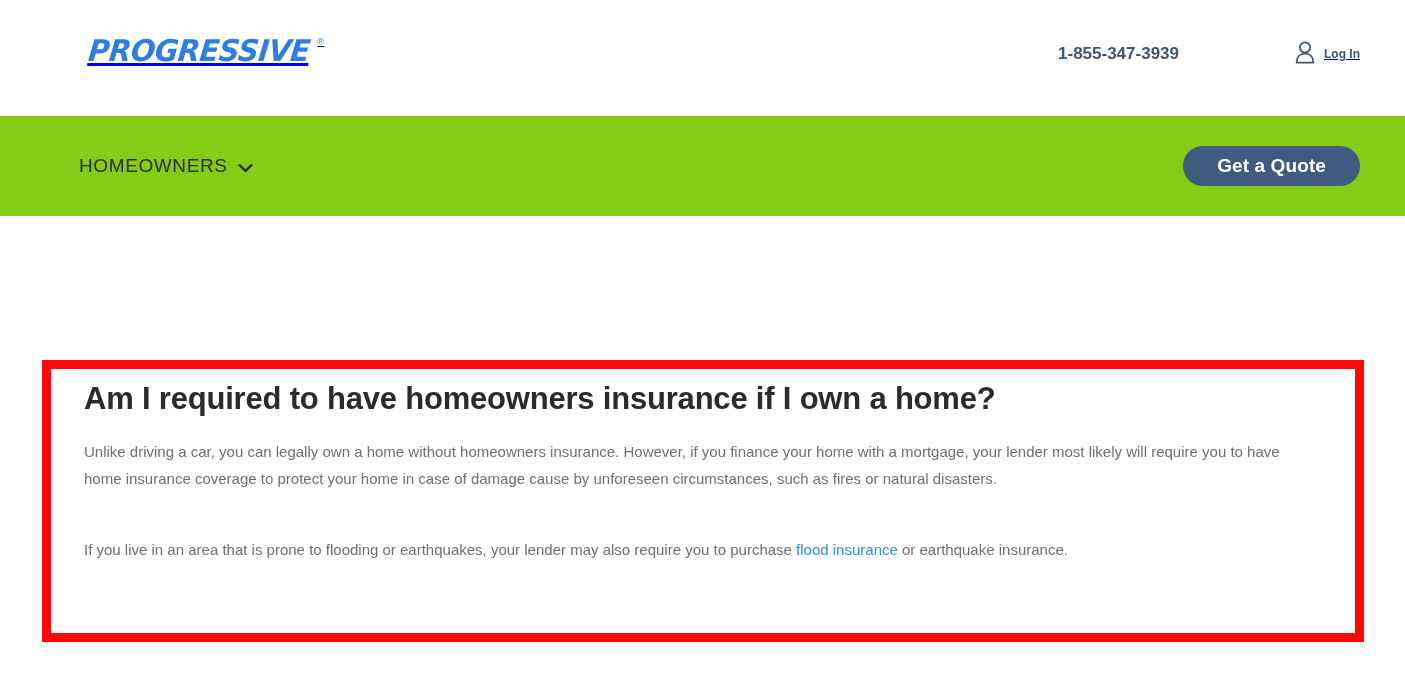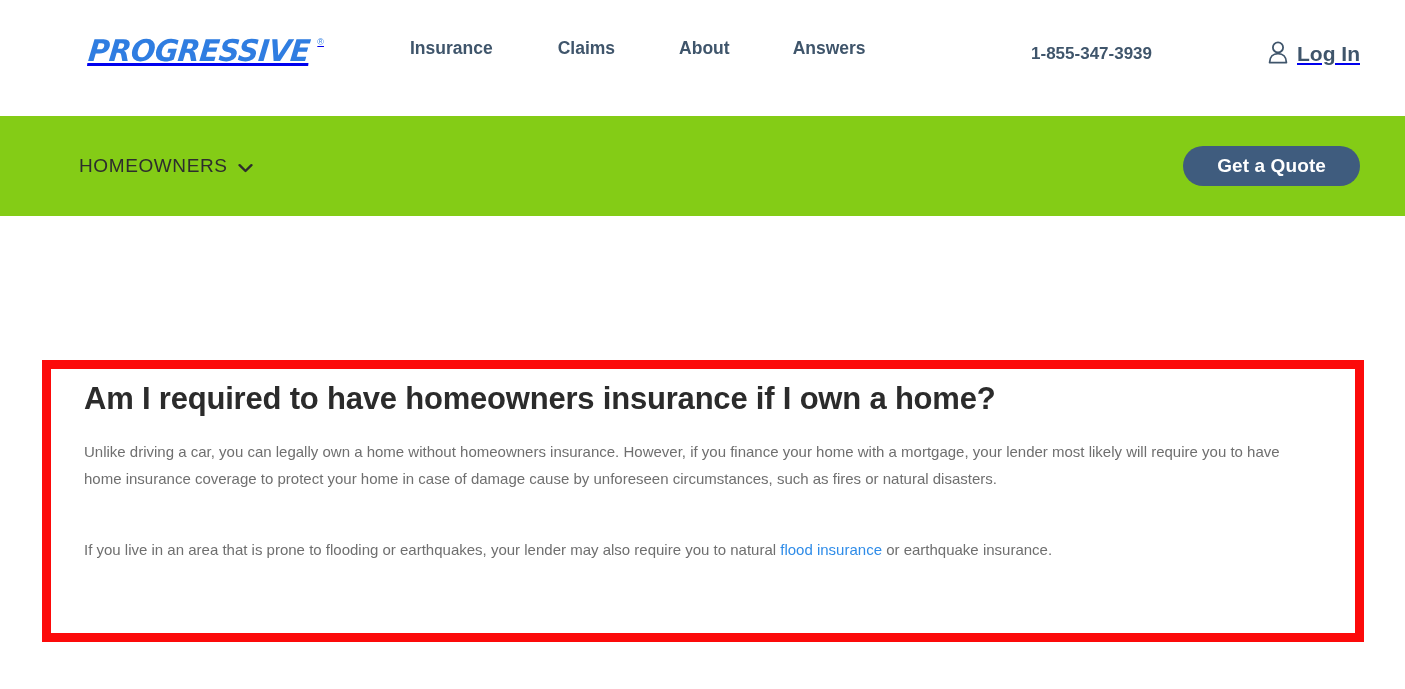--- a/index.html
+++ b/index.html
@@ -85,21 +85,21 @@
     text-decoration: none;
   }
   .login-block {
     display: flex;
     align-items: center;
     gap: 8px;
     margin-left: 115px;
     cursor: pointer;
   }
   .login-label {
-    font-size: 21px;
+    font-size: 12px;
     font-weight: 700;
     color: #3f556b;
     white-space: nowrap;
   }
   .person-icon { display: block; }
 
   
   .sub-header {
     position: relative;
     height: 100px;
@@ -198,29 +198,20 @@
 </head>
 <body>
 
 <header class="top-header">
 
   <a class="logo" href="#">
     <span class="logo-text">PROGRESSIVE</span>
     <span class="logo-tm">®</span>
   </a>
 
-  <nav class="main-nav">
-    <a class="nav-link" href="#">Insurance</a>
-    <span class="nav-gap-1"></span>
-    <a class="nav-link" href="#">Claims</a>
-    <span class="nav-gap-2"></span>
-    <a class="nav-link" href="#">About</a>
-    <span class="nav-gap-3"></span>
-    <a class="nav-link" href="#">Answers</a>
-  </nav>
 
   <div class="header-right">
     <a class="phone-number" href="#">1-855-347-3939</a>
     <a class="login-block" href="#">
       <span class="person-icon">
         <svg width="22" height="24" viewBox="0 0 22 24" aria-hidden="true">
           <circle cx="11" cy="7.4" r="5.1" fill="none" stroke="#3f556b" stroke-width="1.8"></circle>
           <path d="M2.6 22.6 C2.6 16.6 6.3 13.6 11 13.6 C15.7 13.6 19.4 16.6 19.4 22.6 Z" fill="none" stroke="#3f556b" stroke-width="1.8" stroke-linejoin="round"></path>
         </svg>
       </span>
@@ -248,17 +239,17 @@
 <main class="content">
 
   <div class="highlight-box"></div>
 
   <article class="article">
 
     <h1 class="article-heading">Am I required to have homeowners insurance if I own a home?</h1>
 
     <p class="article-paragraph">Unlike driving a car, you can legally own a home without homeowners insurance. However, if you finance your home with a mortgage, your lender most likely will require you to have home insurance coverage to protect your home in case of damage cause by unforeseen circumstances, such as fires or natural disasters.</p>
 
-    <p class="article-paragraph"><span>If you live in an area that is prone to flooding or earthquakes, your lender may also require you to natural </span><a class="inline-link" href="#">flood insurance</a><span> or earthquake insurance.</span></p>
+    <p class="article-paragraph"><span>If you live in an area that is prone to flooding or earthquakes, your lender may also require you to purchase </span><a class="inline-link" href="#">flood insurance</a><span> or earthquake insurance.</span></p>
 
   </article>
 
 </main>
 
 </body></html>

